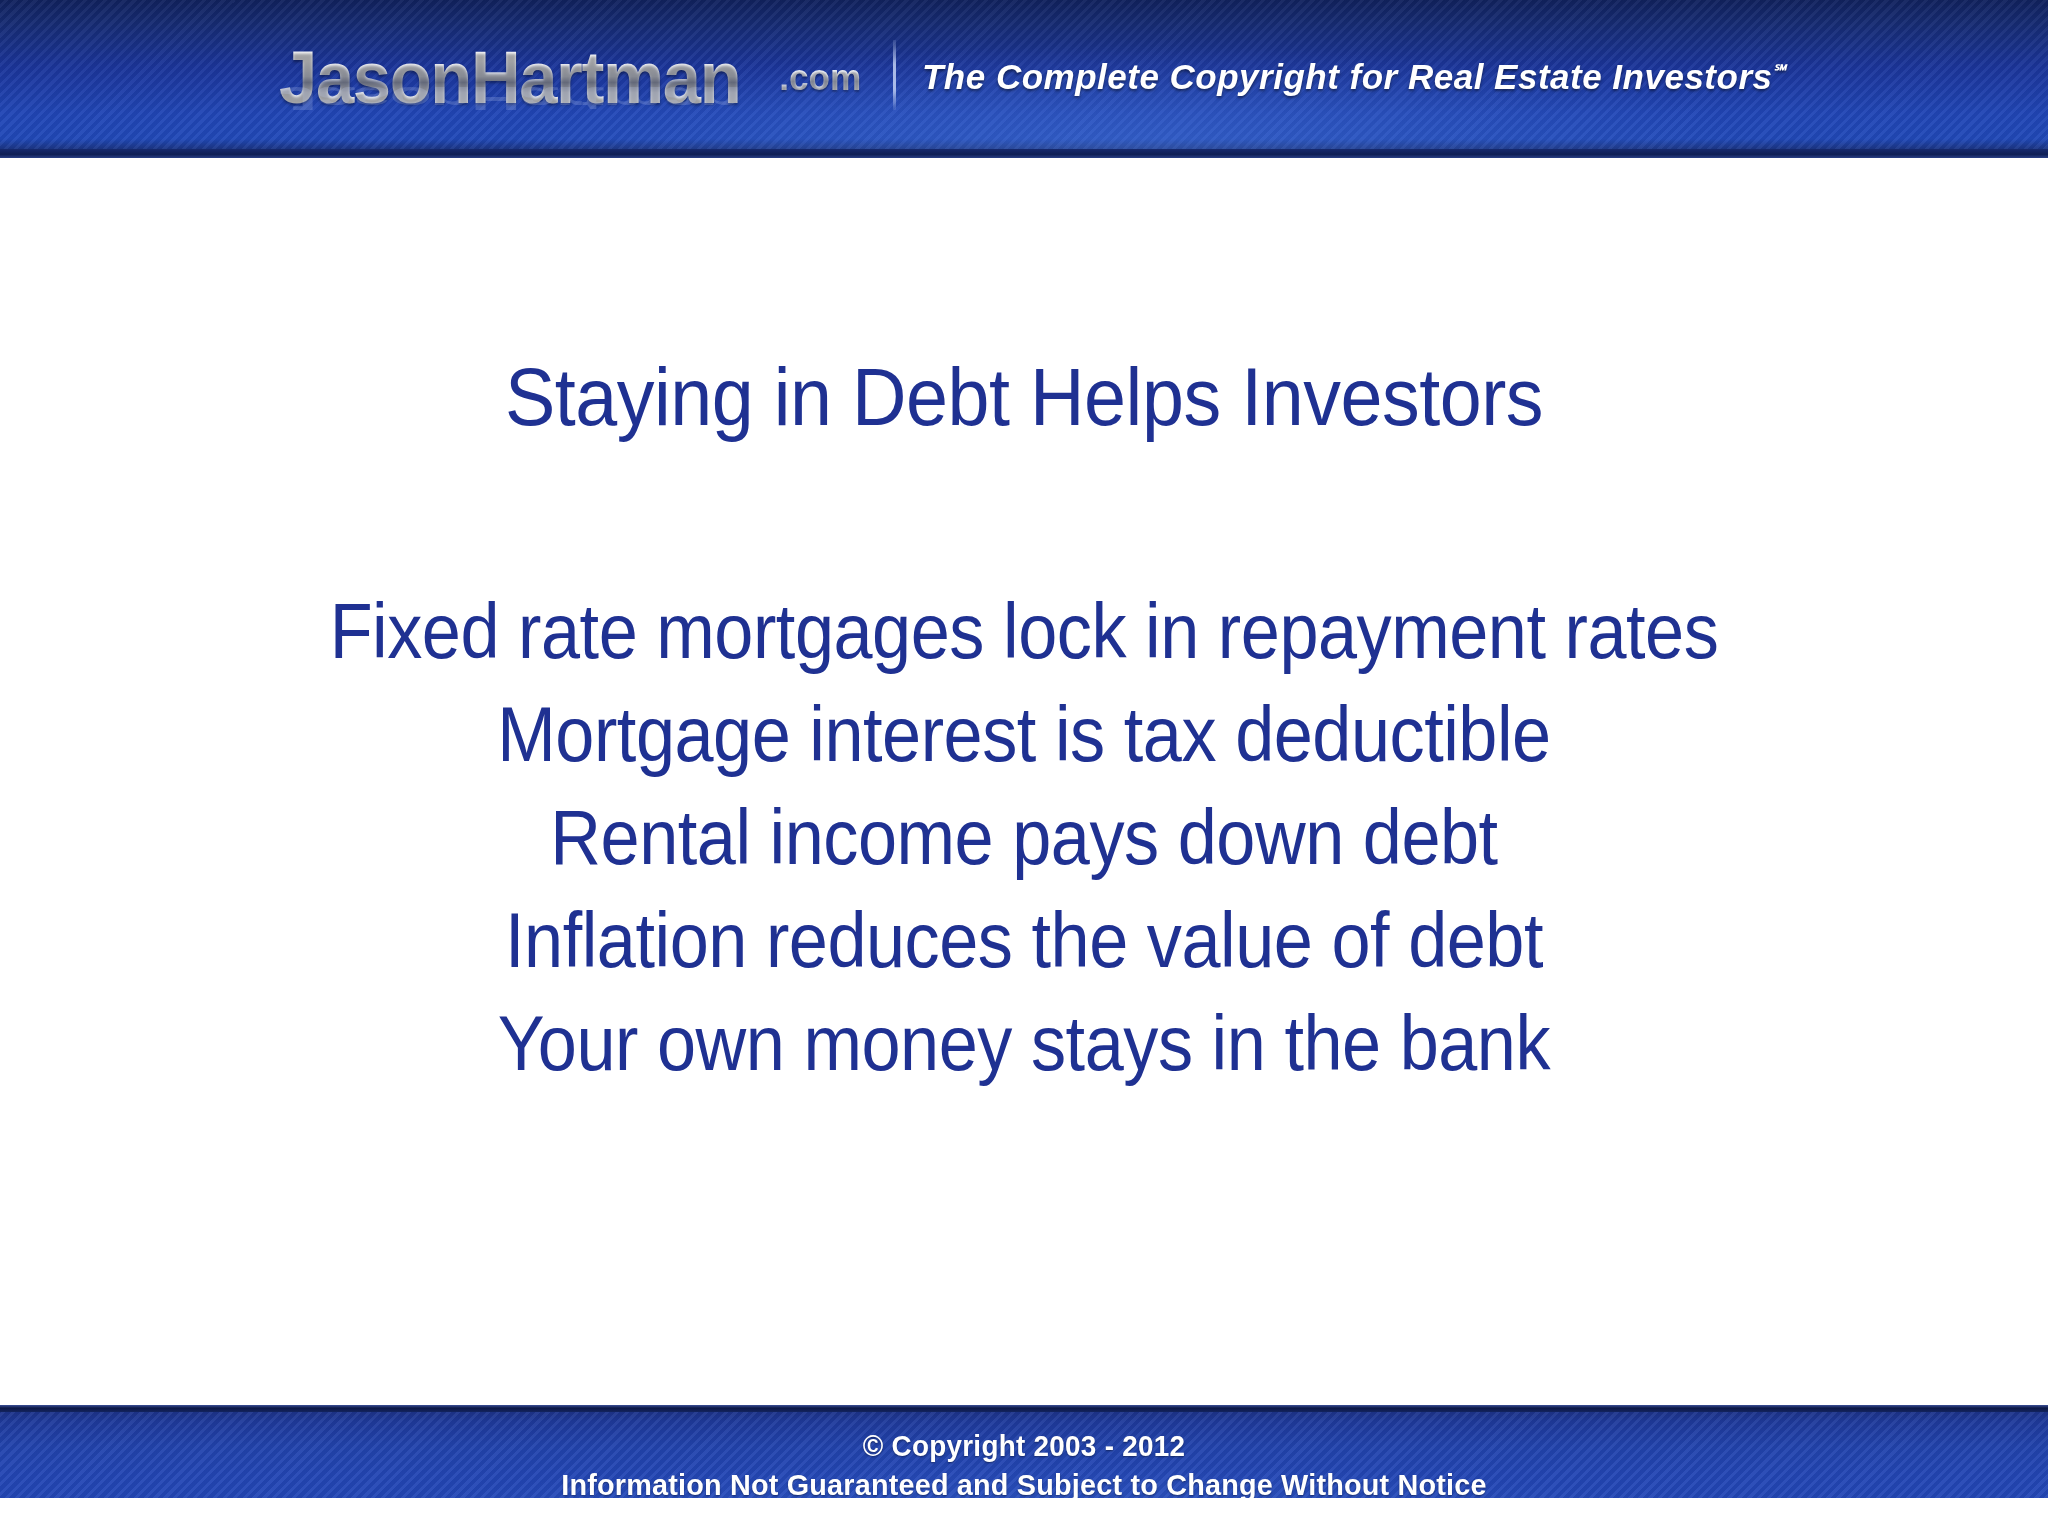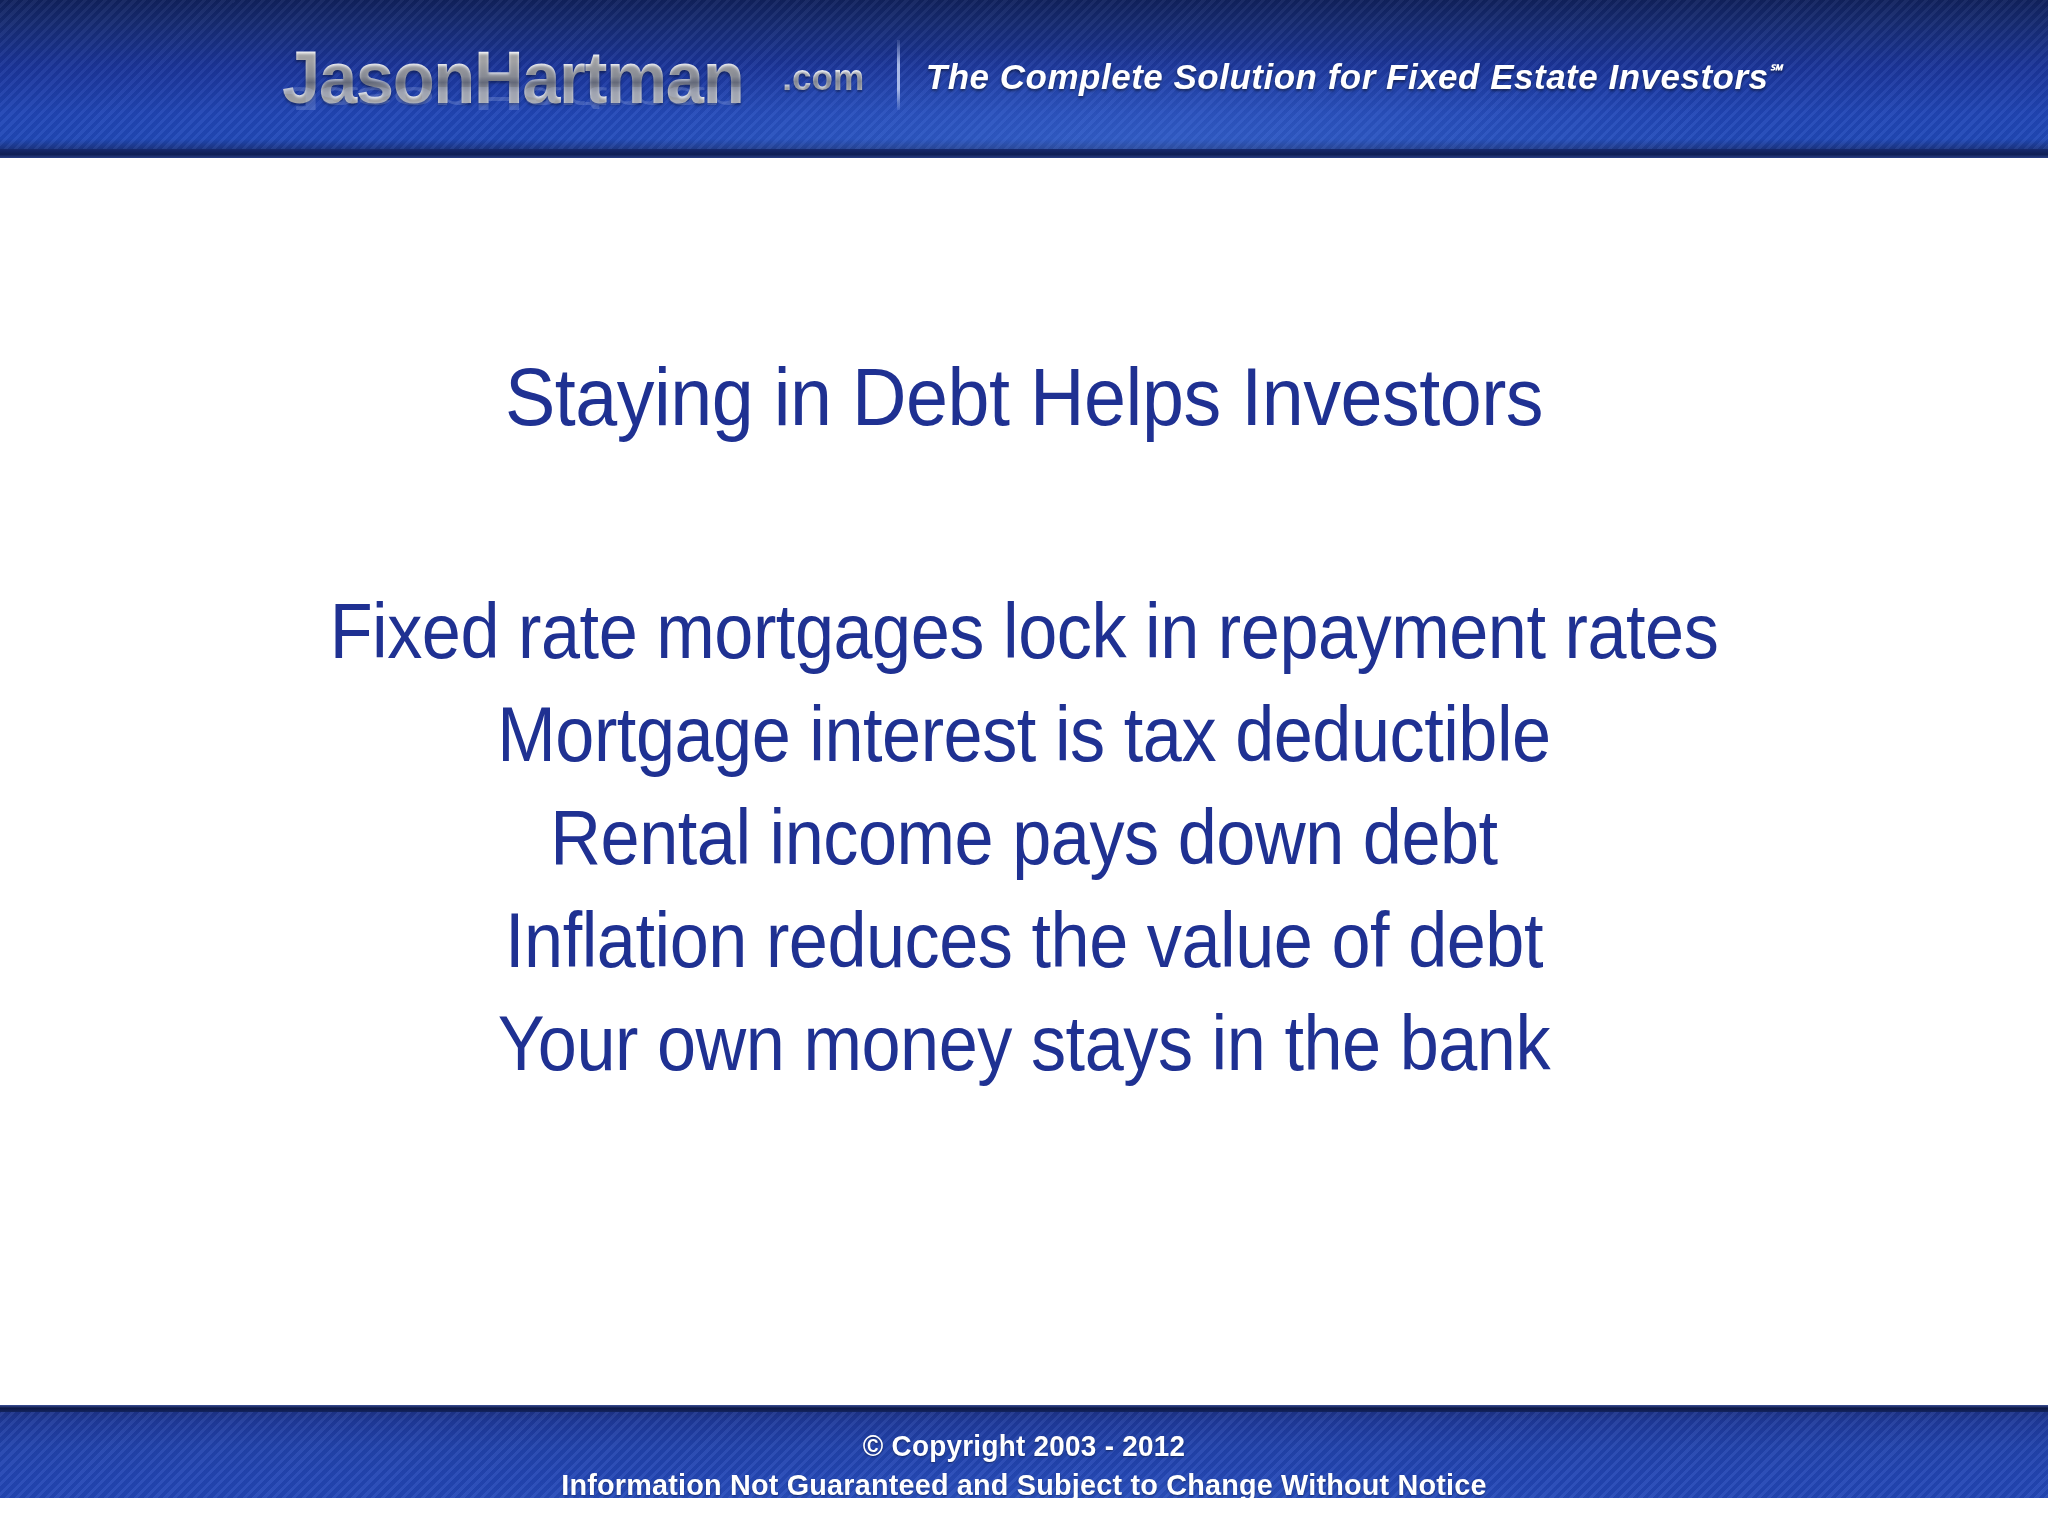--- a/index.html
+++ b/index.html
@@ -289,21 +289,21 @@
     <div class="header-inner">
 
       <div class="logo-wrap">
         <span class="logo-main">JasonHartman</span>
         <span class="logo-dotcom">.com</span>
         <span class="logo-reflection">JasonHartman</span>
       </div>
 
       <div class="logo-divider"></div>
 
-      <div class="tagline"><span>The Complete Solution for Fixed Estate Investors</span><span class="sm">℠</span></div>
+      <div class="tagline"><span>The Complete Copyright for Real Estate Investors</span><span class="sm">℠</span></div>
 
     </div>
 
     <div class="header-bottom-edge"></div>
   </div>
 
   <div class="content">
 
     <div class="slide-title">Staying in Debt Helps Investors</div>
 

